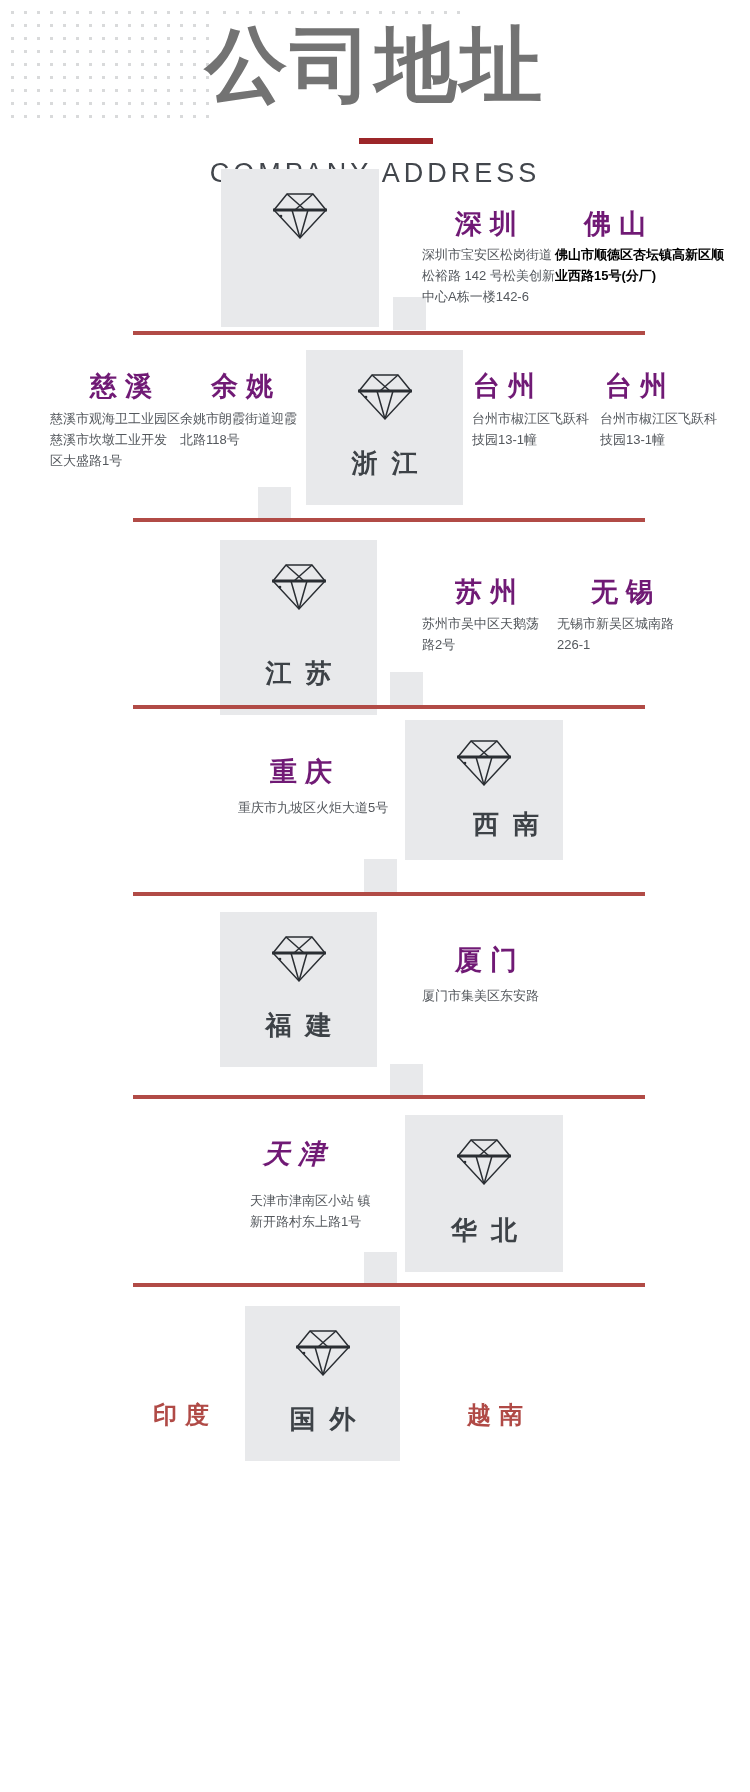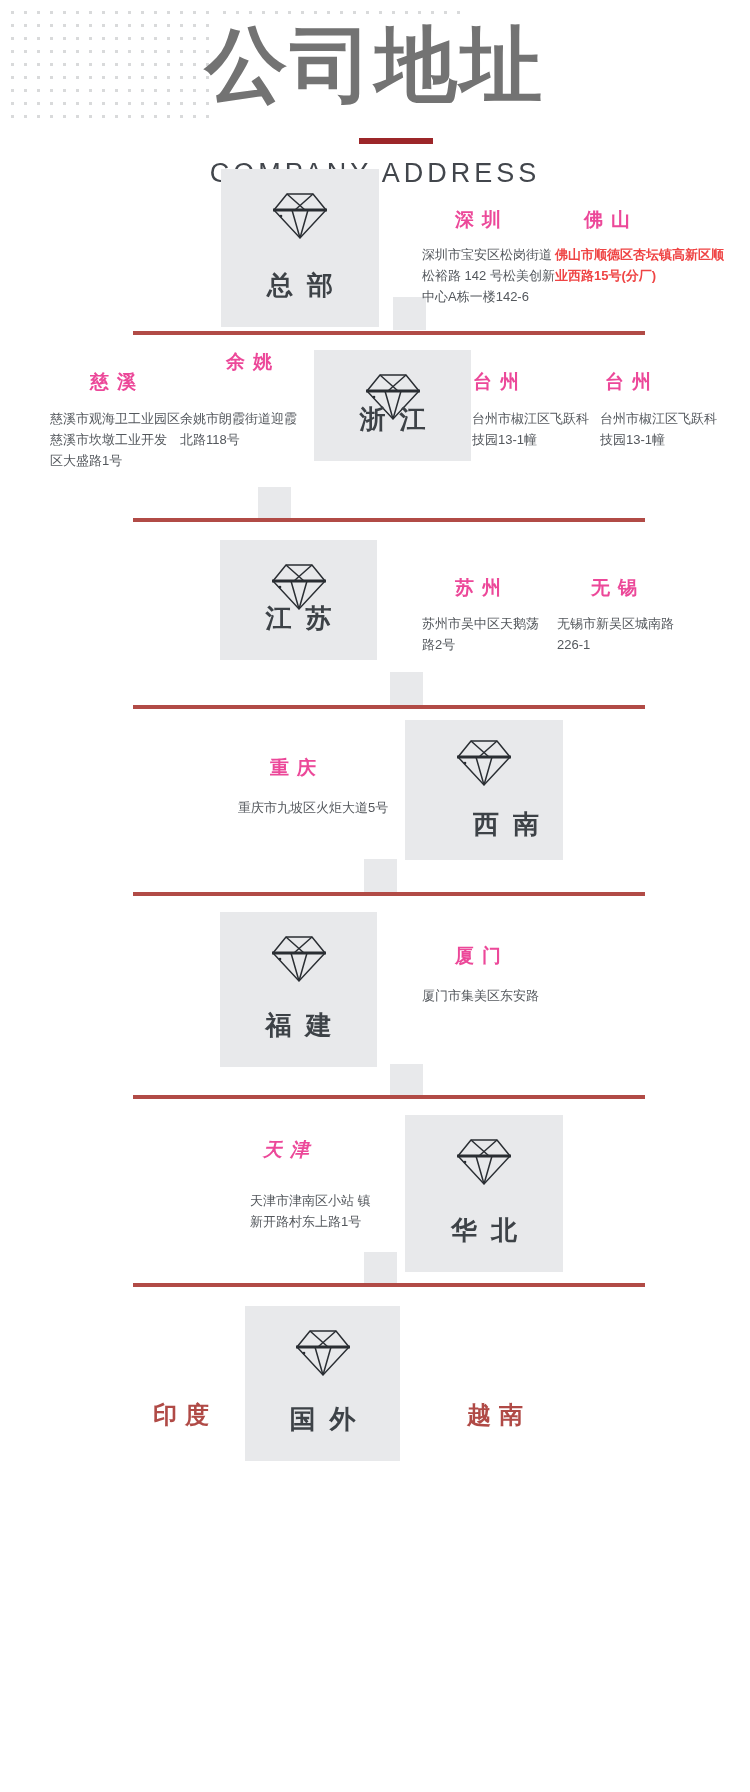--- a/index.html
+++ b/index.html
@@ -26,45 +26,45 @@
   .gbox{position:absolute;background:#e8e9eb;}
   .gbox .diamond{position:absolute;top:22px;left:50%;transform:translateX(-50%);}
   .blabel{
     position:absolute;left:0;right:0;bottom:24px;text-align:center;
     font-size:26px;font-weight:700;color:#3d4247;letter-spacing:14px;text-indent:14px;
     white-space:nowrap;
   }
   .sq{position:absolute;width:33px;height:33px;background:#e8e9eb;}
   .rline{position:absolute;left:133px;width:512px;height:4px;background:#b14b46;}
   .city{
-    position:absolute;font-size:19px;font-weight:700;color:#ec4899;
+    position:absolute;font-size:27px;font-weight:700;color:#701a75;
     letter-spacing:8px;white-space:nowrap;line-height:1.1;
   }
   .addr{position:absolute;font-size:13px;color:#53575c;line-height:21px;white-space:nowrap;}
-  .addr.bold{font-weight:700;color:#ef4444;}
+  .addr.bold{font-weight:700;color:#000000;}
   .redcity{
     position:absolute;font-size:24px;font-weight:700;color:#b04a46;
     letter-spacing:8px;white-space:nowrap;line-height:1.1;
   }
   
   #s1-box{left:221px;top:169px;width:158px;height:158px;}
   #s1-sq{left:393px;top:297px;}
   #s1-c0{left:455px;top:210px;} #s1-c1{left:584px;top:210px;}
   #s1-a0{left:422px;top:244px;} #s1-a1{left:555px;top:244px;}
   #rline1{top:331px;}
 
-  #s2-box{left:314px;top:350px;width:157px;height:111px;}
+  #s2-box{left:306px;top:350px;width:157px;height:155px;}
   #s2-sq{left:258px;top:487px;}
-  #s2-c0{left:90px;top:372px;} #s2-c1{left:211px;top:352px;margin-left:15px;}
+  #s2-c0{left:90px;top:372px;} #s2-c1{left:211px;top:372px;}
   #s2-c2{left:473px;top:372px;} #s2-c3{left:605px;top:372px;}
   #s2-a0{left:50px;top:408px;} #s2-a1{left:180px;top:408px;}
   #s2-a2{left:472px;top:408px;} #s2-a3{left:600px;top:408px;}
   #rline2{top:518px;}
 
-  #s3-box{left:220px;top:540px;width:157px;height:120px;}
+  #s3-box{left:220px;top:540px;width:157px;height:175px;}
   #s3-sq{left:390px;top:672px;}
   #s3-c0{left:455px;top:578px;} #s3-c1{left:591px;top:578px;}
   #s3-a0{left:422px;top:613px;} #s3-a1{left:557px;top:613px;}
   #rline3{top:705px;}
 
   #s4-box{left:405px;top:720px;width:158px;height:140px;}
   #s4-box .blabel{bottom:18px;margin-left:44px;}
   #s4-box .diamond{top:18px;}
   #s4-sq{left:364px;top:859px;}
   #s4-c0{left:270px;top:758px;}
@@ -100,21 +100,20 @@
 <div class="gbox" id="s1-box">
   <svg class="diamond" width="56" height="50" viewBox="0 0 56 50">
     <g fill="none" stroke="#2a2e33" stroke-width="1.5">
       <path d="M15 3 H41 L54 19 L28 47 L2 19 Z"></path>
       <path d="M15 3 L33 19 M41 3 L23 19"></path>
       <path d="M28 47 L20 19 M28 47 L36 19"></path>
       <path d="M1 19 H55" stroke-width="3"></path>
     </g>
     <circle cx="9" cy="25" r="1.3" fill="#2a2e33"></circle>
   </svg>
-  <div class="blabel">总部</div>
 </div>
 <div class="sq" id="s1-sq"></div>
 <div class="city" id="s1-c0">深圳</div>
 <div class="city" id="s1-c1">佛山</div>
 <div class="addr" id="s1-a0">
   <div>深圳市宝安区松岗街道</div>
   <div>松裕路 142 号松美创新</div>
   <div>中心A栋一楼142-6</div>
 </div>
 <div class="addr bold" id="s1-a1">

